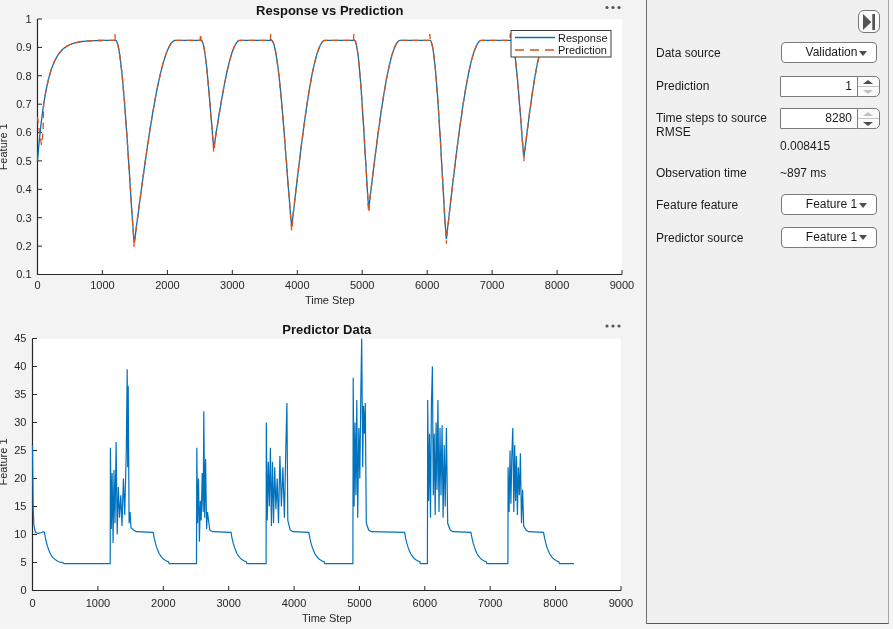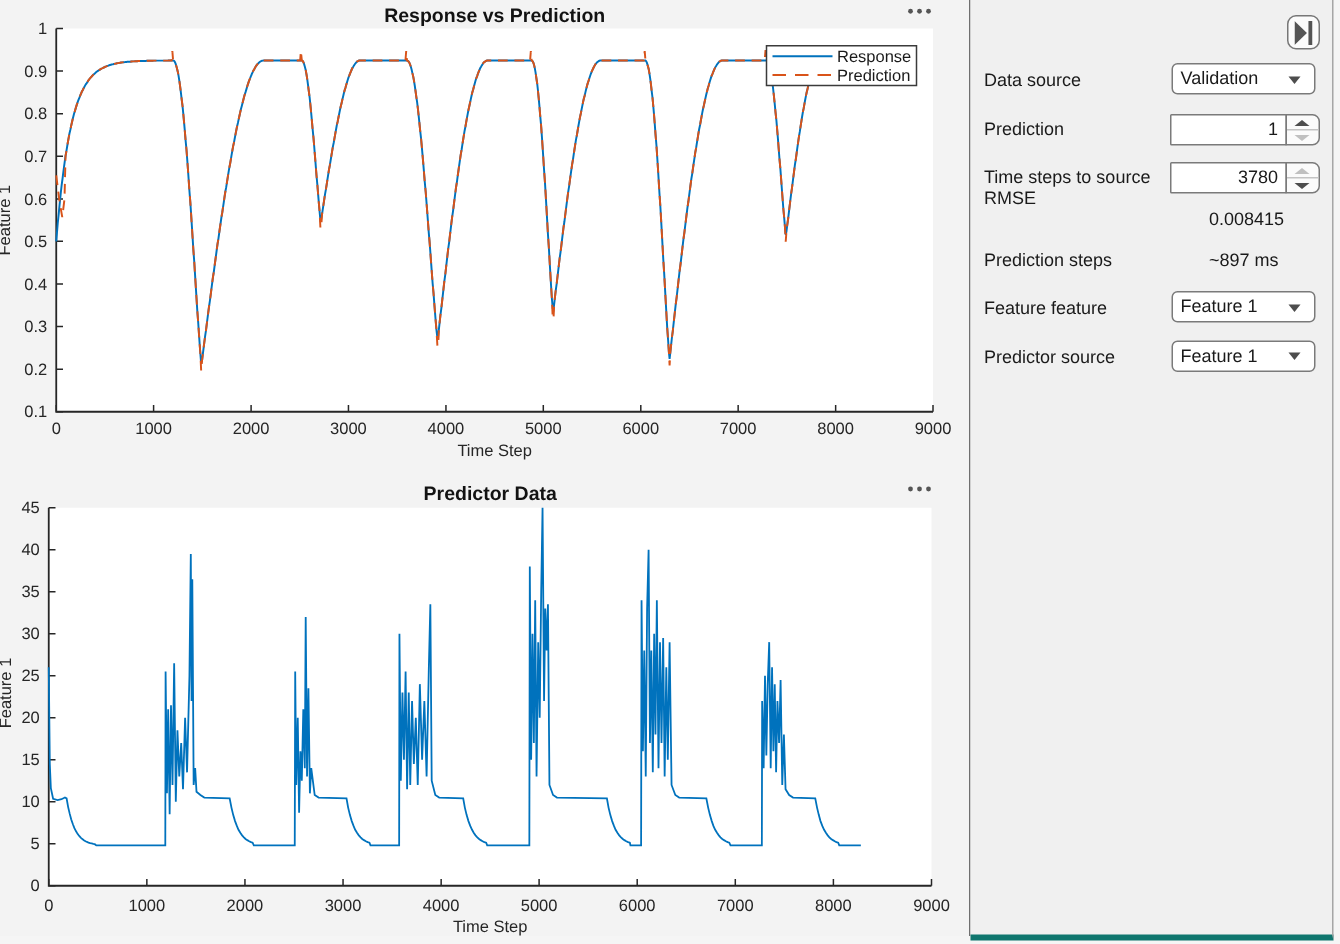--- a/index.html
+++ b/index.html
@@ -1,22 +1,22 @@
 <!DOCTYPE html>
 <html><head>
 <meta charset="utf-8">
 <style>
 html,body{margin:0;padding:0;}
 body{width:893px;height:629px;background:#f5f5f5;font-family:"Liberation Sans",sans-serif;overflow:hidden;}
 .fig{position:relative;width:893px;height:629px;background:#f5f5f5;}
 .lpanel{position:absolute;left:0;top:0;width:646px;height:624px;background:#f3f3f3;border-right:1px solid #6f6f6f;}
-.rpanel{position:absolute;left:647px;top:0;width:241px;height:623px;background:#f0f0f0;border-right:1px solid #a6a6a6;border-bottom:4px solid #0f766e;}
+.rpanel{position:absolute;left:647px;top:0;width:241px;height:623px;background:#f0f0f0;border-right:1px solid #a6a6a6;border-bottom:1px solid #0f766e;}
 .lab{position:absolute;left:9px;font-size:12px;color:#1a1a1a;line-height:14px;}
-.val{position:absolute;left:133px;font-size:12px;color:#1a1a1a;line-height:14px;margin-left:26px;}
-.dd{position:absolute;left:134px;width:89px;height:19px;background:#fff;border:1px solid #7a7a7a;border-radius:4px;font-size:12px;color:#1a1a1a;padding-left:5px;line-height:19px;}
+.val{position:absolute;left:133px;font-size:12px;color:#1a1a1a;line-height:14px;}
+.dd{position:absolute;left:134px;width:89px;height:19px;background:#fff;border:1px solid #7a7a7a;border-radius:4px;font-size:12px;color:#1a1a1a;padding-left:5px;line-height:19px;text-align:center;}
 .arr{position:absolute;right:9px;top:7.5px;width:0;height:0;border-left:4px solid transparent;border-right:4px solid transparent;border-top:5px solid #4d4d4d;}
 .stepbtn{position:absolute;left:211px;top:10px;width:20px;height:21px;background:#fbfbfb;border:1px solid #777;border-radius:6px;display:flex;align-items:center;justify-content:center;}
 .spinfield{position:absolute;left:133px;width:71px;height:19px;background:#fff;border:1px solid #7a7a7a;font-size:12px;color:#1a1a1a;text-align:right;padding-right:5px;line-height:19px;border-radius:1px;}
 .spinbtns{position:absolute;left:210px;width:21px;height:19px;background:#fbfbfb;border:1px solid #7a7a7a;border-radius:0 5px 5px 0;}
 .sb{position:relative;width:21px;height:9.5px;}
 .su{border-bottom:1px solid #c3c3c3;height:9px;}
 .tri-up{position:absolute;left:5px;top:3px;width:0;height:0;border-left:5.5px solid transparent;border-right:5.5px solid transparent;border-bottom:4.5px solid;}
 .tri-dn{position:absolute;left:5px;top:3px;width:0;height:0;border-left:5.5px solid transparent;border-right:5.5px solid transparent;border-top:4.5px solid;}
 .dark{border-bottom-color:#4d4d4d;border-top-color:#4d4d4d;}
 .lite{border-bottom-color:#c0c0c0;border-top-color:#c0c0c0;}
@@ -106,32 +106,32 @@
   <div class="spinfield" style="top:75.5px">1</div>
   <div class="spinbtns" style="top:75.5px">
     <div class="sb su">
           <span class="tri-up dark"></span>
         </div>
     <div class="sb sd">
           <span class="tri-dn lite"></span>
         </div>
   </div>
   <div class="lab" style="top:111px">Time steps to source</div>
-  <div class="spinfield" style="top:107.5px">3780</div>
+  <div class="spinfield" style="top:107.5px">8280</div>
   <div class="spinbtns" style="top:107.5px">
     <div class="sb su">
           <span class="tri-up lite"></span>
         </div>
     <div class="sb sd">
           <span class="tri-dn dark"></span>
         </div>
   </div>
   <div class="lab" style="top:125px">RMSE</div>
   <div class="val" style="top:139px">0.008415</div>
-  <div class="lab" style="top:166px">Prediction steps</div>
+  <div class="lab" style="top:166px">Observation time</div>
   <div class="val" style="top:166px">~897 ms</div>
   <div class="lab" style="top:198px">Feature feature</div>
   <div class="dd" style="top:194px">Feature 1<span class="arr"></span></div>
   <div class="lab" style="top:230.5px">Predictor source</div>
   <div class="dd" style="top:226.5px">Feature 1<span class="arr"></span></div>
 </div>
 
 </div>
 
 </body></html>

